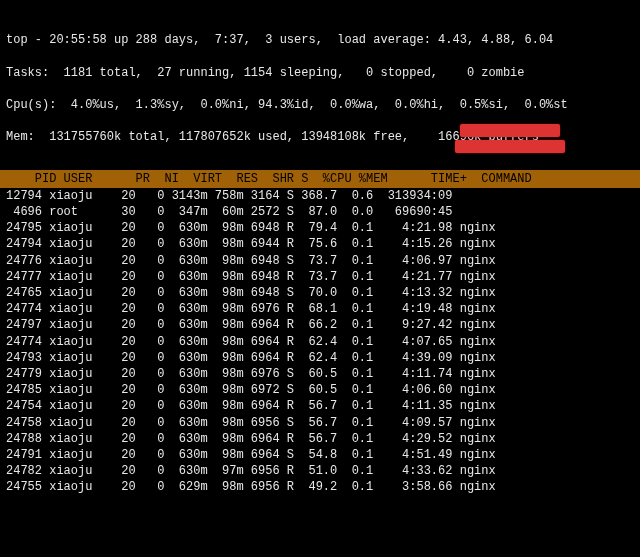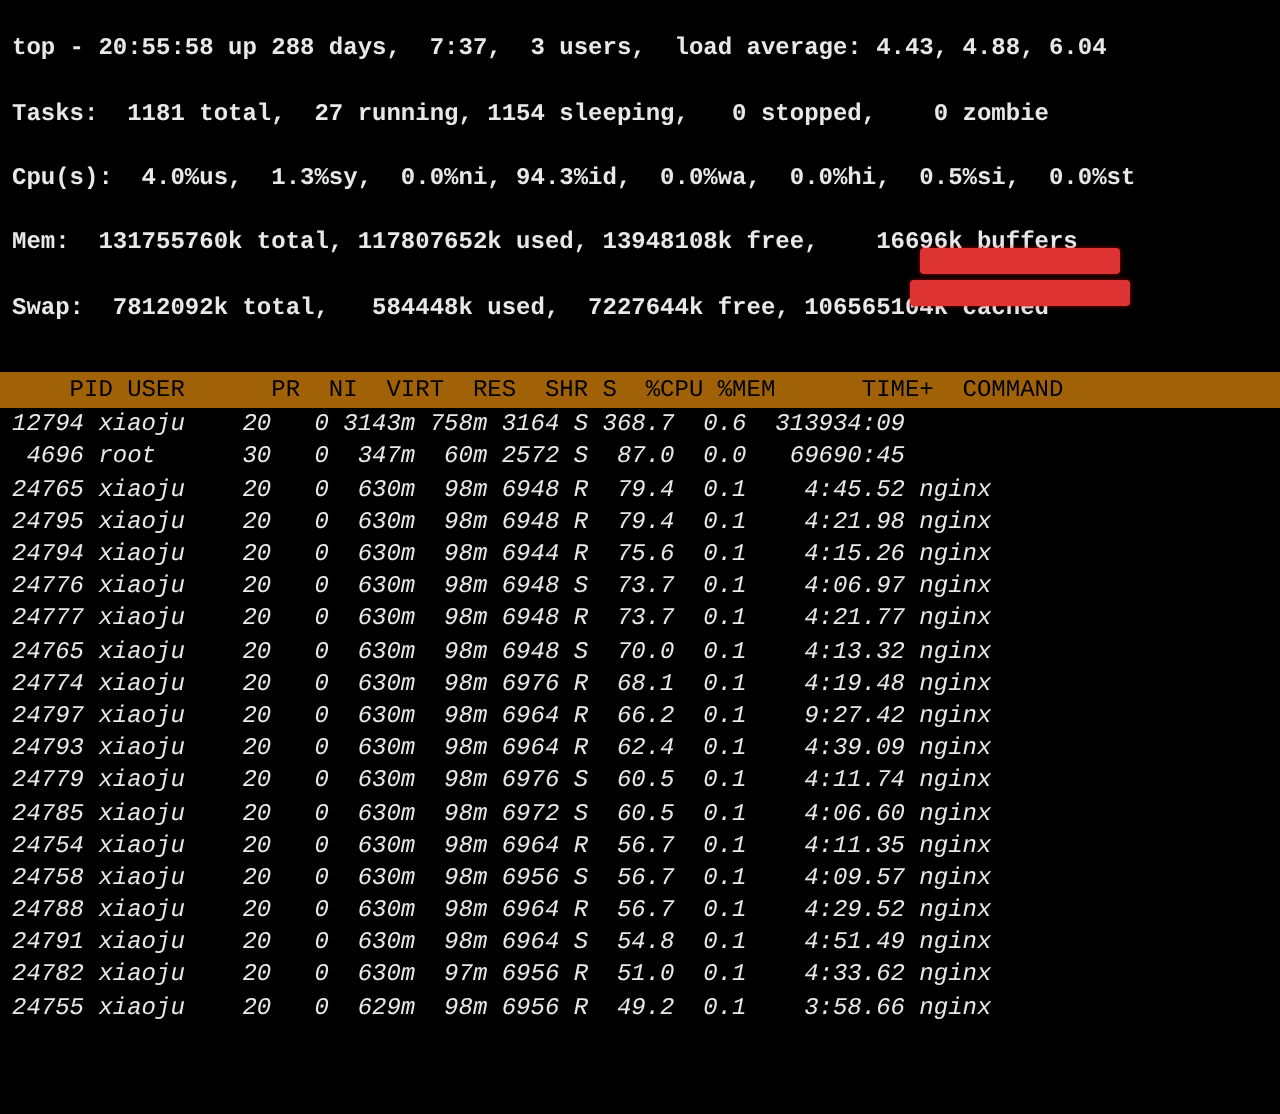--- a/index.html
+++ b/index.html
@@ -8,67 +8,64 @@
     background: #000;
     color: #e8e8e8;
     font-family: "Consolas", "Monaco", "Courier New", monospace;
     font-size: 12px;
     line-height: 1.35;
     width: 640px;
     overflow: hidden;
     position: relative;
   }
   .summary {
-    padding: 0 6px 2px 6px;
+    padding: 16px 6px 2px 6px;
     white-space: pre;
-    font-weight: bold;
   }
   .header-row {
     background: #a16207;
     color: #000;
     padding: 1px 6px;
     white-space: pre;
     font-weight: normal;
   }
   .proc-row {
     padding: 0 6px;
     white-space: pre;
-    font-style: italic;
   }
   .redact {
     position: absolute;
     height: 13px;
     background: #d33;
     border-radius: 2px;
     box-shadow: 0 0 2px rgba(255,0,0,0.6);
   }
 </style>
 </head>
 <body>
 
 <div class="summary">
 <div>top - 20:55:58 up 288 days,  7:37,  3 users,  load average: 4.43, 4.88, 6.04</div>
 <div>Tasks:  1181 total,  27 running, 1154 sleeping,   0 stopped,    0 zombie</div>
 <div>Cpu(s):  4.0%us,  1.3%sy,  0.0%ni, 94.3%id,  0.0%wa,  0.0%hi,  0.5%si,  0.0%st</div>
 <div>Mem:  131755760k total, 117807652k used, 13948108k free,    16696k buffers</div>
-<div>Swap:  7812092k total,   584448k used,  7227644k free, 106565104k cached</div>
 </div>
 <div style="height:6px"></div>
 <div class="header-row" id="hdr">    PID USER      PR  NI  VIRT  RES  SHR S  %CPU %MEM      TIME+  COMMAND</div>
 <div id="rows">
     <div class="proc-row">12794 xiaoju    20   0 3143m 758m 3164 S 368.7  0.6  313934:09 </div>
     <div class="proc-row"> 4696 root      30   0  347m  60m 2572 S  87.0  0.0   69690:45 </div>
-    <div class="proc-row">24765 xiaoju    20   0  630m  98m 6948 R  79.4  0.1    4:45.52 nginx</div>
     <div class="proc-row">24795 xiaoju    20   0  630m  98m 6948 R  79.4  0.1    4:21.98 nginx</div>
     <div class="proc-row">24794 xiaoju    20   0  630m  98m 6944 R  75.6  0.1    4:15.26 nginx</div>
     <div class="proc-row">24776 xiaoju    20   0  630m  98m 6948 S  73.7  0.1    4:06.97 nginx</div>
     <div class="proc-row">24777 xiaoju    20   0  630m  98m 6948 R  73.7  0.1    4:21.77 nginx</div>
     <div class="proc-row">24765 xiaoju    20   0  630m  98m 6948 S  70.0  0.1    4:13.32 nginx</div>
     <div class="proc-row">24774 xiaoju    20   0  630m  98m 6976 R  68.1  0.1    4:19.48 nginx</div>
     <div class="proc-row">24797 xiaoju    20   0  630m  98m 6964 R  66.2  0.1    9:27.42 nginx</div>
+    <div class="proc-row">24774 xiaoju    20   0  630m  98m 6964 R  62.4  0.1    4:07.65 nginx</div>
     <div class="proc-row">24793 xiaoju    20   0  630m  98m 6964 R  62.4  0.1    4:39.09 nginx</div>
     <div class="proc-row">24779 xiaoju    20   0  630m  98m 6976 S  60.5  0.1    4:11.74 nginx</div>
     <div class="proc-row">24785 xiaoju    20   0  630m  98m 6972 S  60.5  0.1    4:06.60 nginx</div>
     <div class="proc-row">24754 xiaoju    20   0  630m  98m 6964 R  56.7  0.1    4:11.35 nginx</div>
     <div class="proc-row">24758 xiaoju    20   0  630m  98m 6956 S  56.7  0.1    4:09.57 nginx</div>
     <div class="proc-row">24788 xiaoju    20   0  630m  98m 6964 R  56.7  0.1    4:29.52 nginx</div>
     <div class="proc-row">24791 xiaoju    20   0  630m  98m 6964 S  54.8  0.1    4:51.49 nginx</div>
     <div class="proc-row">24782 xiaoju    20   0  630m  97m 6956 R  51.0  0.1    4:33.62 nginx</div>
     <div class="proc-row">24755 xiaoju    20   0  629m  98m 6956 R  49.2  0.1    3:58.66 nginx</div>
   </div>

